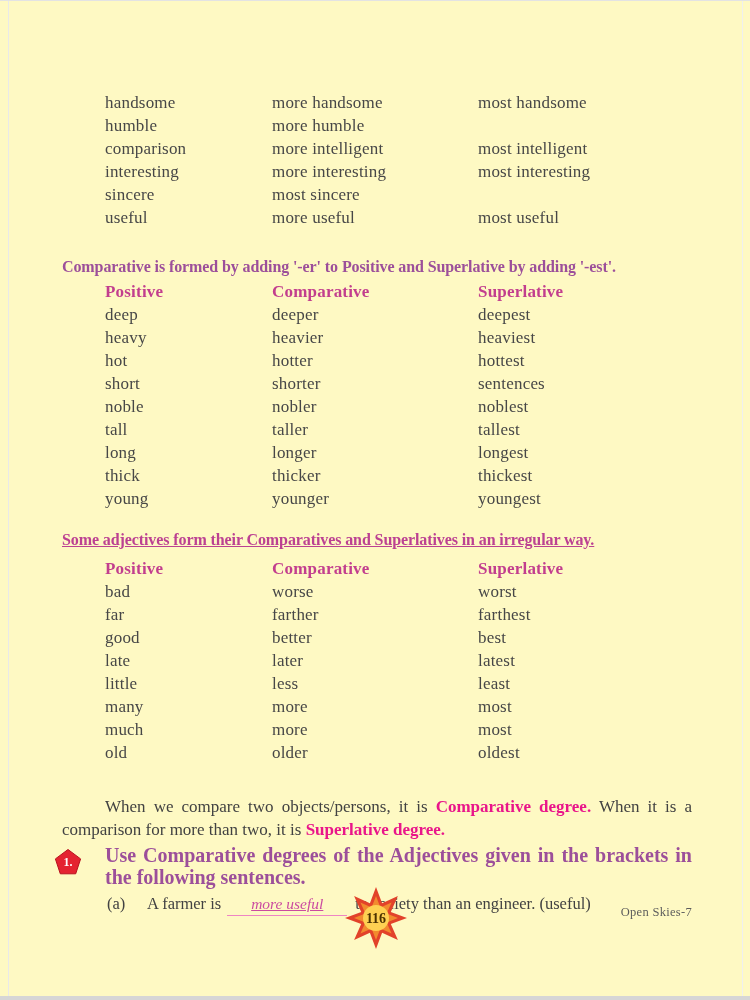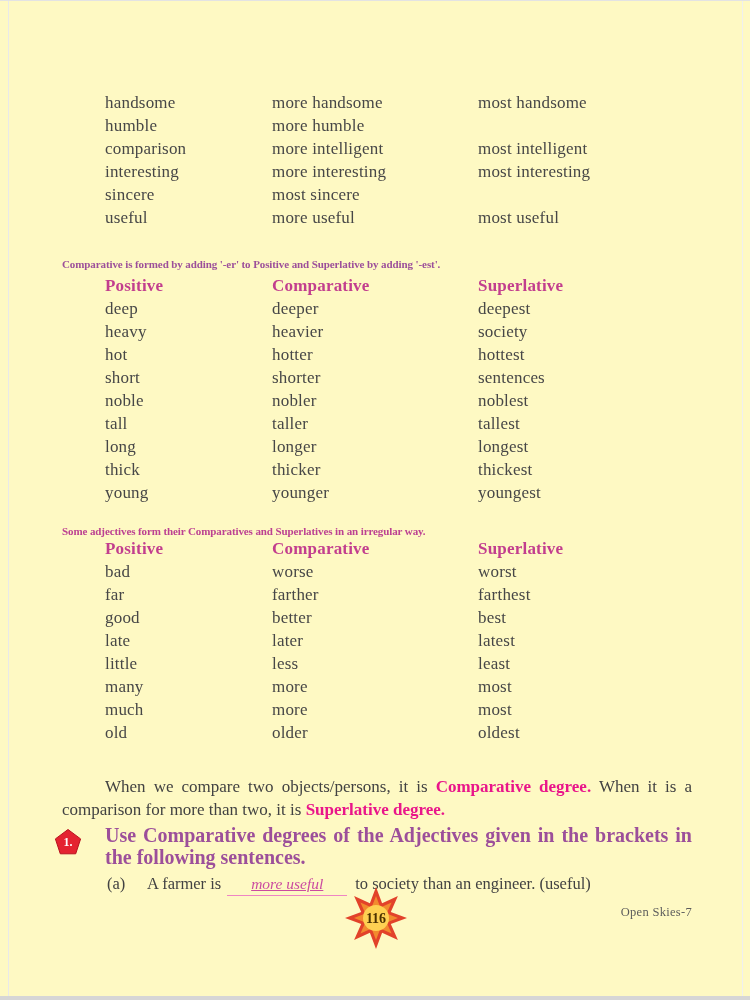--- a/index.html
+++ b/index.html
@@ -11,23 +11,23 @@
   .edge-right { position:absolute; right:7px; top:0; width:1px; height:100%; background:#efefef; }
   .edge-bottom{ position:absolute; left:0; bottom:0; width:100%; height:4px; background:#d6d6d6; }
 
   
   .word-table { margin-left:105px; font-size:17px; letter-spacing:0.2px; color:#474747; }
   .word-table.intro { margin-top:90px; }
   .trow { display:grid; grid-template-columns:167px 206px 1fr; height:23px; line-height:23px; }
   .tcell { white-space:nowrap; }
   .thead { font-weight:bold; color:var(--column_header); font-size:17px; }
 
-  .rule-heading { margin:29px 56px 3px 62px; font-weight:bold; font-size:11px; letter-spacing:-0.1px; white-space:nowrap; }
+  .rule-heading { margin:29px 56px 3px 62px; font-weight:bold; font-size:16px; letter-spacing:-0.1px; white-space:nowrap; }
   .rule-heading.purple { color:var(--heading_purple); margin-bottom:4px; }
-  .rule-heading.pink   { color:var(--heading_pink); margin-top:21px; margin-bottom:0; }
+  .rule-heading.pink   { color:var(--heading_pink); margin-top:21px; margin-bottom:8px;text-decoration:underline; }
 
   .body-para { margin:32px 58px 0 62px; font-size:17px; line-height:22.5px;
                text-align:justify; text-indent:43px; color:#424242; }
   .body-para .hl { font-weight:bold; color:var(--highlight_pink); }
 
   .exercise { position:relative; margin-top:4px; }
   .badge { position:absolute; left:53px; top:2px; width:30px; height:30px; }
   .badge text { font-family:"Liberation Serif", serif; font-size:12px; font-weight:bold; fill:#ffffff; }
   .instruction { margin:0 58px 0 105px; font-size:20px; font-weight:bold; line-height:21.5px;
                  text-align:justify; color:var(--heading_purple); }
@@ -87,21 +87,21 @@
         <div class="tcell thead">Superlative</div>
       </div>
       <div class="trow">
         <div class="tcell">deep</div>
         <div class="tcell">deeper</div>
         <div class="tcell">deepest</div>
       </div>
       <div class="trow">
         <div class="tcell">heavy</div>
         <div class="tcell">heavier</div>
-        <div class="tcell">society</div>
+        <div class="tcell">heaviest</div>
       </div>
       <div class="trow">
         <div class="tcell">hot</div>
         <div class="tcell">hotter</div>
         <div class="tcell">hottest</div>
       </div>
       <div class="trow">
         <div class="tcell">short</div>
         <div class="tcell">shorter</div>
         <div class="tcell">sentences</div>

